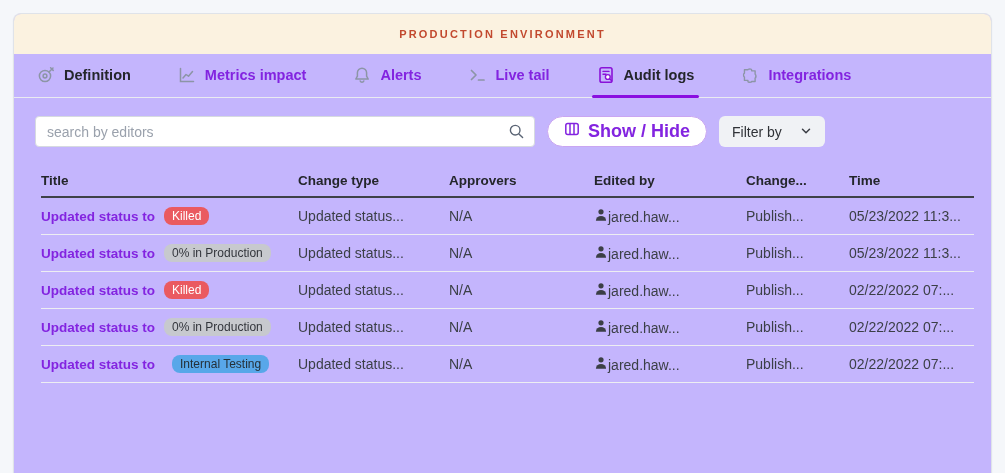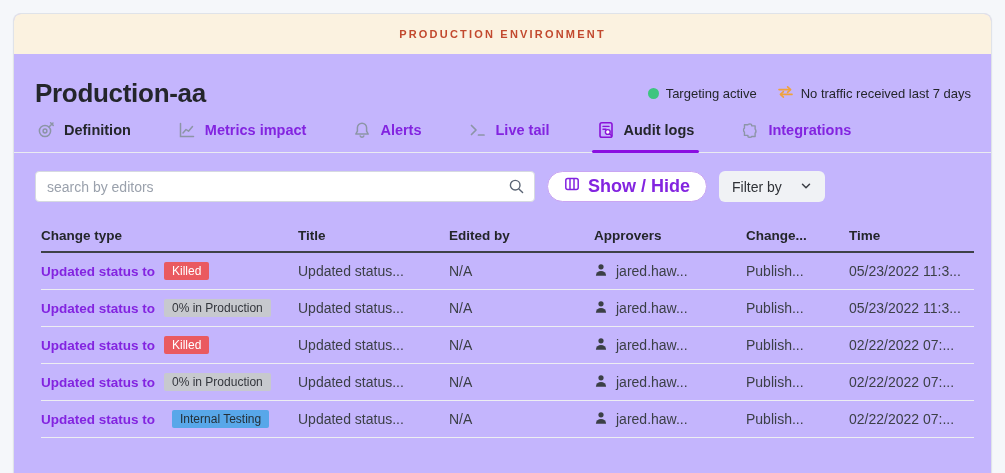--- a/index.html
+++ b/index.html
@@ -86,54 +86,36 @@
     grid-template-columns:257px 151px 145px 152px 103px 1fr;
     align-items:center;
   }
   .thead { height:33px; border-bottom:2px solid #3E4148; }
   .th { font-size:13.5px; font-weight:600; color:#24262B; }
   .trow { height:37px; border-bottom:1px solid #EDEEF2; }
   .td { font-size:14px; color:#3B3F46; white-space:nowrap; overflow:hidden; }
   .title-cell { display:flex; align-items:center; gap:9px; }
   .title-link { color:#8324E0; font-weight:bold; font-size:13.5px; cursor:pointer; }
   .badge {
-    font-size:12px; padding:3px 8px; border-radius:2px; line-height:1; white-space:nowrap;
+    font-size:12px; padding:3px 8px; border-radius:8px; line-height:1; white-space:nowrap;
   }
   .badge-red  { background:#EA5A60; color:#FFFFFF; }
   .badge-gray { background:#C7C9CE; color:#33363C; }
   .badge-blue { background:#58A7E9; color:#253038;margin-left:8px; }
-  .edited-cell { display:flex; align-items:center; gap:8px; }
+  .edited-cell { display:flex; align-items:flex-end; gap:0; }
 </style>
 </head>
 <body>
 
 <div class="card">
 
   <div class="banner">
     <span>PRODUCTION ENVIRONMENT</span>
   </div>
 
-  <div class="page-header">
-    <div class="page-title">Production-aa</div>
-    <div class="status-row">
-      <div class="status-item">
-        <span class="dot-green"></span>
-        <span>Targeting active</span>
-      </div>
-      <div class="status-item">
-        <span><svg width="17" height="14" viewBox="0 0 17 14">
-              <path d="M2 4.6 h11" fill="none" stroke="#F0A23C" stroke-width="1.6" stroke-linecap="round"></path>
-              <path d="M10.6 1.8 L13.6 4.6 L10.6 7.4" fill="none" stroke="#F0A23C" stroke-width="1.6" stroke-linecap="round" stroke-linejoin="round"></path>
-              <path d="M15 9.4 h-11" fill="none" stroke="#F0A23C" stroke-width="1.6" stroke-linecap="round"></path>
-              <path d="M6.4 6.6 L3.4 9.4 L6.4 12.2" fill="none" stroke="#F0A23C" stroke-width="1.6" stroke-linecap="round" stroke-linejoin="round"></path>
-            </svg></span>
-        <span>No traffic received last 7 days</span>
-      </div>
-    </div>
-  </div>
 
   <div class="tabs">
 
       <div class="tab tab-plain">
         <span class="tab-icon">
           <svg width="18" height="18" viewBox="0 0 18 18">
             <circle cx="8" cy="10" r="5.6" fill="none" stroke="#8C95A6" stroke-width="1.5"></circle>
             <circle cx="8" cy="10" r="1.9" fill="none" stroke="#8C95A6" stroke-width="1.5"></circle>
             <path d="M12 6 L16 2 M13.6 1.8 L16.2 4.4" fill="none" stroke="#8C95A6" stroke-width="1.5" stroke-linecap="round"></path>
           </svg>
@@ -215,28 +197,28 @@
       <span>Filter by</span>
       <span><svg width="12" height="12" viewBox="0 0 12 12">
             <path d="M2.5 4.3 L6 7.8 L9.5 4.3" fill="none" stroke="#3B3E45" stroke-width="1.5" stroke-linecap="round" stroke-linejoin="round"></path>
           </svg></span>
     </button>
   </div>
 
   <div class="audit-table">
     <div class="tgrid thead">
 
+        <div class="th">Title</div>
+
         <div class="th">Change type</div>
 
-        <div class="th">Title</div>
+        <div class="th">Approvers</div>
 
         <div class="th">Edited by</div>
 
-        <div class="th">Approvers</div>
-
         <div class="th">Change...</div>
 
         <div class="th">Time</div>
 
     </div>
 
       <div class="tgrid trow">
         <div class="td title-cell">
           <span class="title-link">Updated status to</span>
           <span class="badge badge-red">Killed</span>

